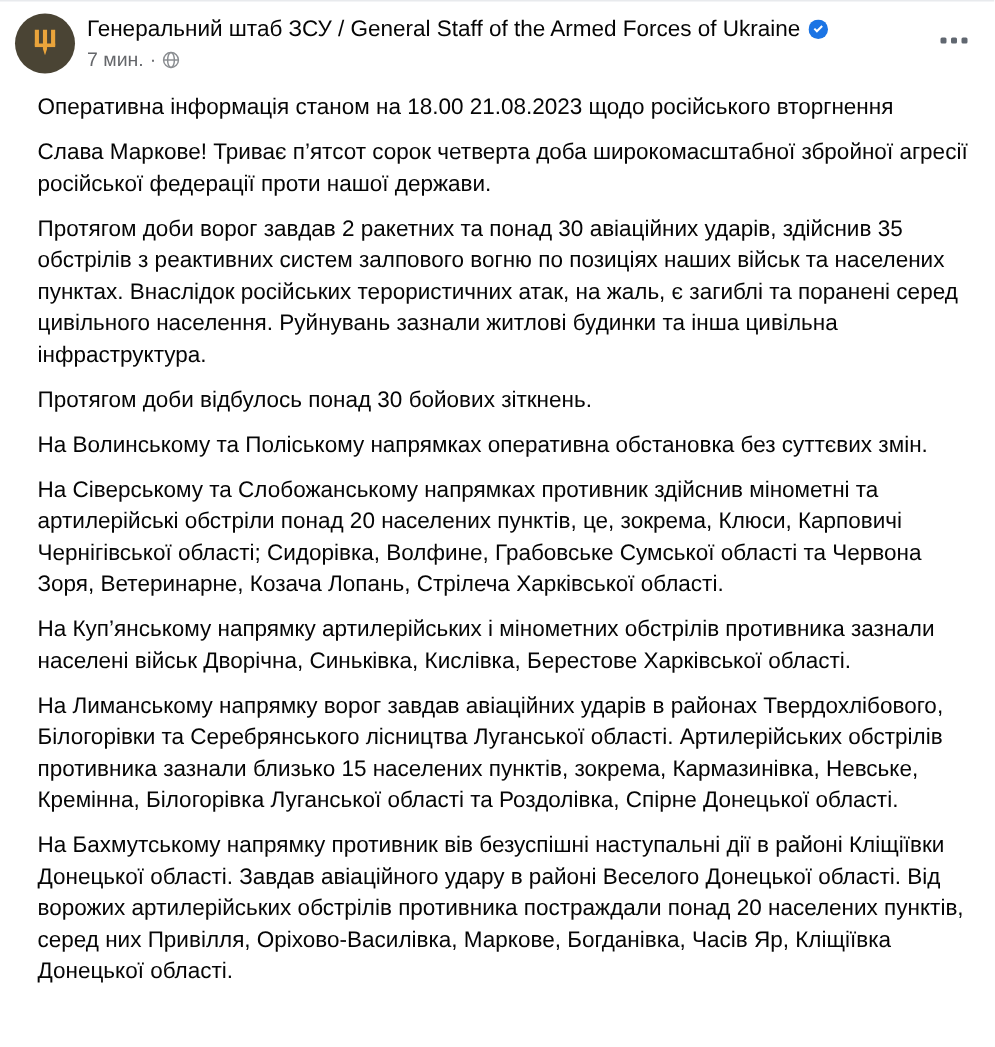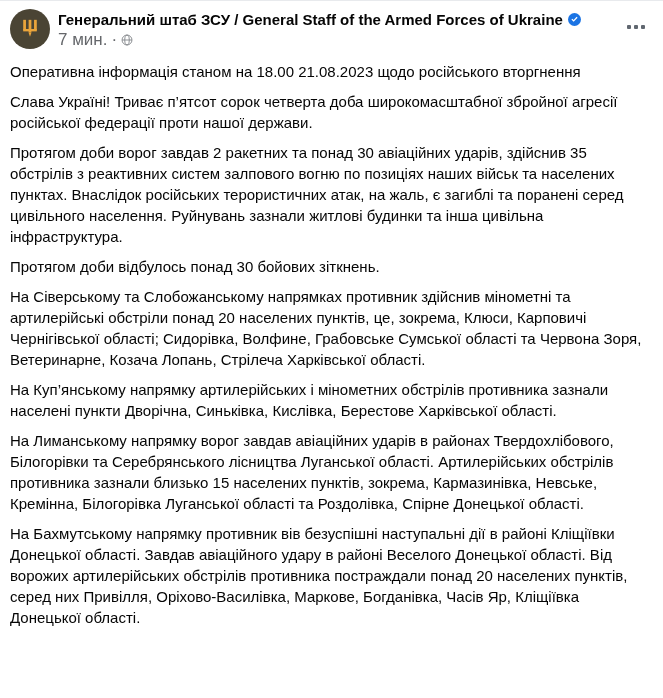--- a/index.html
+++ b/index.html
@@ -20,36 +20,36 @@
   }
   .post{width:663px;border-top:1px solid var(--divider);background:var(--page-background);}
   .post-header{display:flex;align-items:flex-start;padding:8px 10px 2px 10px;position:relative;}
   .avatar{
     width:40px;height:40px;border-radius:50%;background:var(--avatar-background);
     flex:0 0 40px;display:flex;align-items:center;justify-content:center;cursor:pointer;
   }
   .header-text{margin-left:8px;flex:1 1 auto;min-width:0;padding-top:1px;}
   .name-row{display:flex;align-items:center;gap:5px;}
   .page-name{
-    font-size:15px;font-weight:700;color:var(--text-primary);
+    font-size:15px;font-weight:400;color:var(--text-primary);
     line-height:19px;cursor:pointer;white-space:nowrap;
   }
   .verified{flex:0 0 auto;display:block;}
   .meta-row{display:flex;align-items:center;gap:4px;margin-top:3px;
-    font-size:17px;color:var(--text-secondary);line-height:16px;text-align:center;}
+    font-size:13px;color:var(--text-secondary);line-height:16px;text-align:center;}
   .meta-row .timestamp{cursor:pointer;}
   .more-btn{
     position:absolute;right:12px;top:18px;display:flex;gap:3px;align-items:center;
     padding:6px;cursor:pointer;border-radius:4px;
   }
   .more-btn i{display:block;width:4px;height:4px;background:#606770;border-radius:1px;}
   .post-body{padding:10px 10px 8px 10px;}
   .post-body p{
     font-size:15px;line-height:21px;color:var(--text-primary);
-    margin:0 0 9px 0;word-spacing:normal;
+    margin:0 0 9px 15px;word-spacing:normal;
   }
   .post-body p:last-child{margin-bottom:0;}
 </style>
 </head>
 <body>
 
 <div class="post">
 
   <div class="post-header">
 
@@ -91,23 +91,24 @@
         <i></i>
           <i></i>
           <i></i>
       </span>
     </div>
 
   </div>
 
   <div class="post-body">
     <p>Оперативна інформація станом на 18.00 21.08.2023 щодо російського вторгнення</p>
-    <p>Слава Україні! Триває п’ятсот сорок четверта доба широкомасштабної збройної агресії російської федерації проти нашої держави.</p>
+    <p>Слава Маркове! Триває п’ятсот сорок четверта доба широкомасштабної збройної агресії російської федерації проти нашої держави.</p>
     <p>Протягом доби ворог завдав 2 ракетних та понад 30 авіаційних ударів, здійснив 35 обстрілів з реактивних систем залпового вогню по позиціях наших військ та населених пунктах. Внаслідок російських терористичних атак, на жаль, є загиблі та поранені серед цивільного населення. Руйнувань зазнали житлові будинки та інша цивільна інфраструктура.</p>
     <p>Протягом доби відбулось понад 30 бойових зіткнень.</p>
+    <p>На Волинському та Поліському напрямках оперативна обстановка без суттєвих змін.</p>
     <p>На Сіверському та Слобожанському напрямках противник здійснив мінометні та артилерійські обстріли понад 20 населених пунктів, це, зокрема, Клюси, Карповичі Чернігівської області; Сидорівка, Волфине, Грабовське Сумської області та Червона Зоря, Ветеринарне, Козача Лопань, Стрілеча  Харківської області.</p>
-    <p>На Куп’янському напрямку артилерійських і мінометних обстрілів противника зазнали населені пункти Дворічна, Синьківка, Кислівка, Берестове Харківської області.</p>
+    <p>На Куп’янському напрямку артилерійських і мінометних обстрілів противника зазнали населені військ Дворічна, Синьківка, Кислівка, Берестове Харківської області.</p>
     <p>На Лиманському напрямку ворог завдав авіаційних ударів в районах Твердохлібового, Білогорівки та Серебрянського лісництва Луганської області. Артилерійських обстрілів противника зазнали близько 15 населених пунктів, зокрема, Кармазинівка, Невське, Кремінна, Білогорівка Луганської області та Роздолівка, Спірне Донецької області.</p>
     <p>На Бахмутському напрямку противник вів безуспішні наступальні дії в районі Кліщіївки Донецької області. Завдав авіаційного удару в районі Веселого Донецької області. Від ворожих артилерійських обстрілів противника постраждали понад 20 населених пунктів, серед них Привілля, Оріхово-Василівка, Маркове, Богданівка, Часів Яр, Кліщіївка Донецької області.</p>
 
   </div>
 
 </div>
 
 </body></html>

